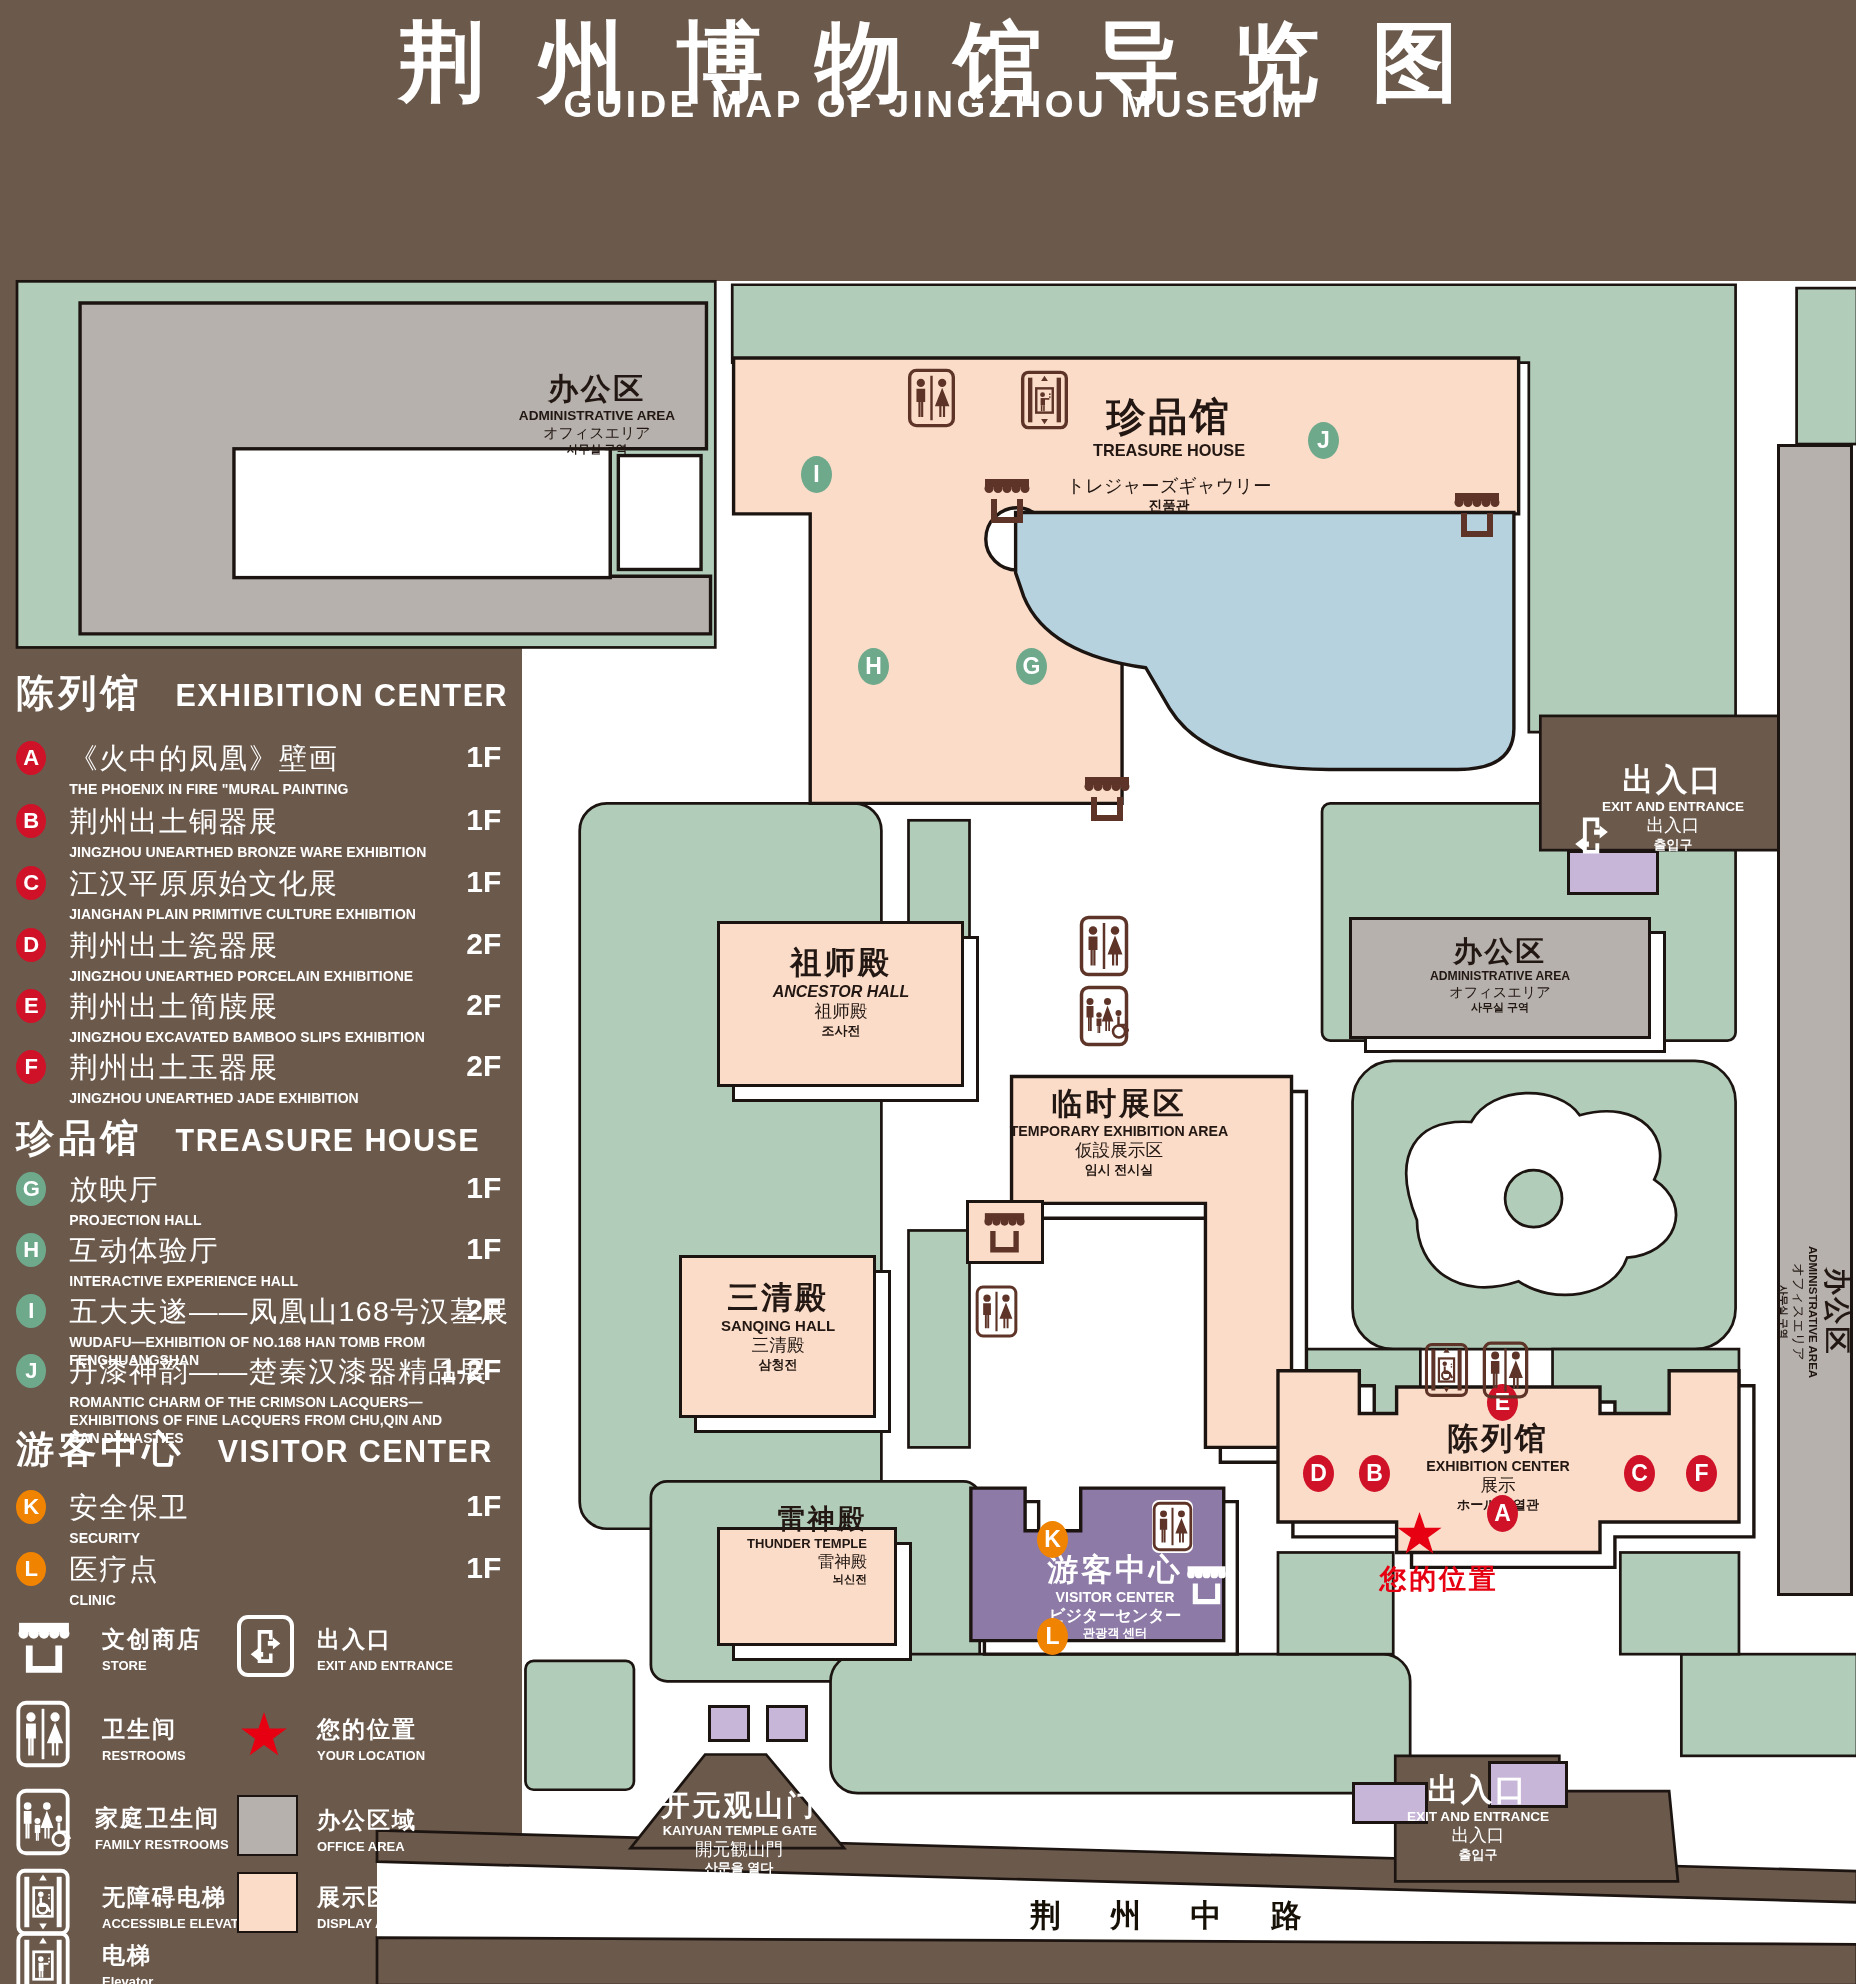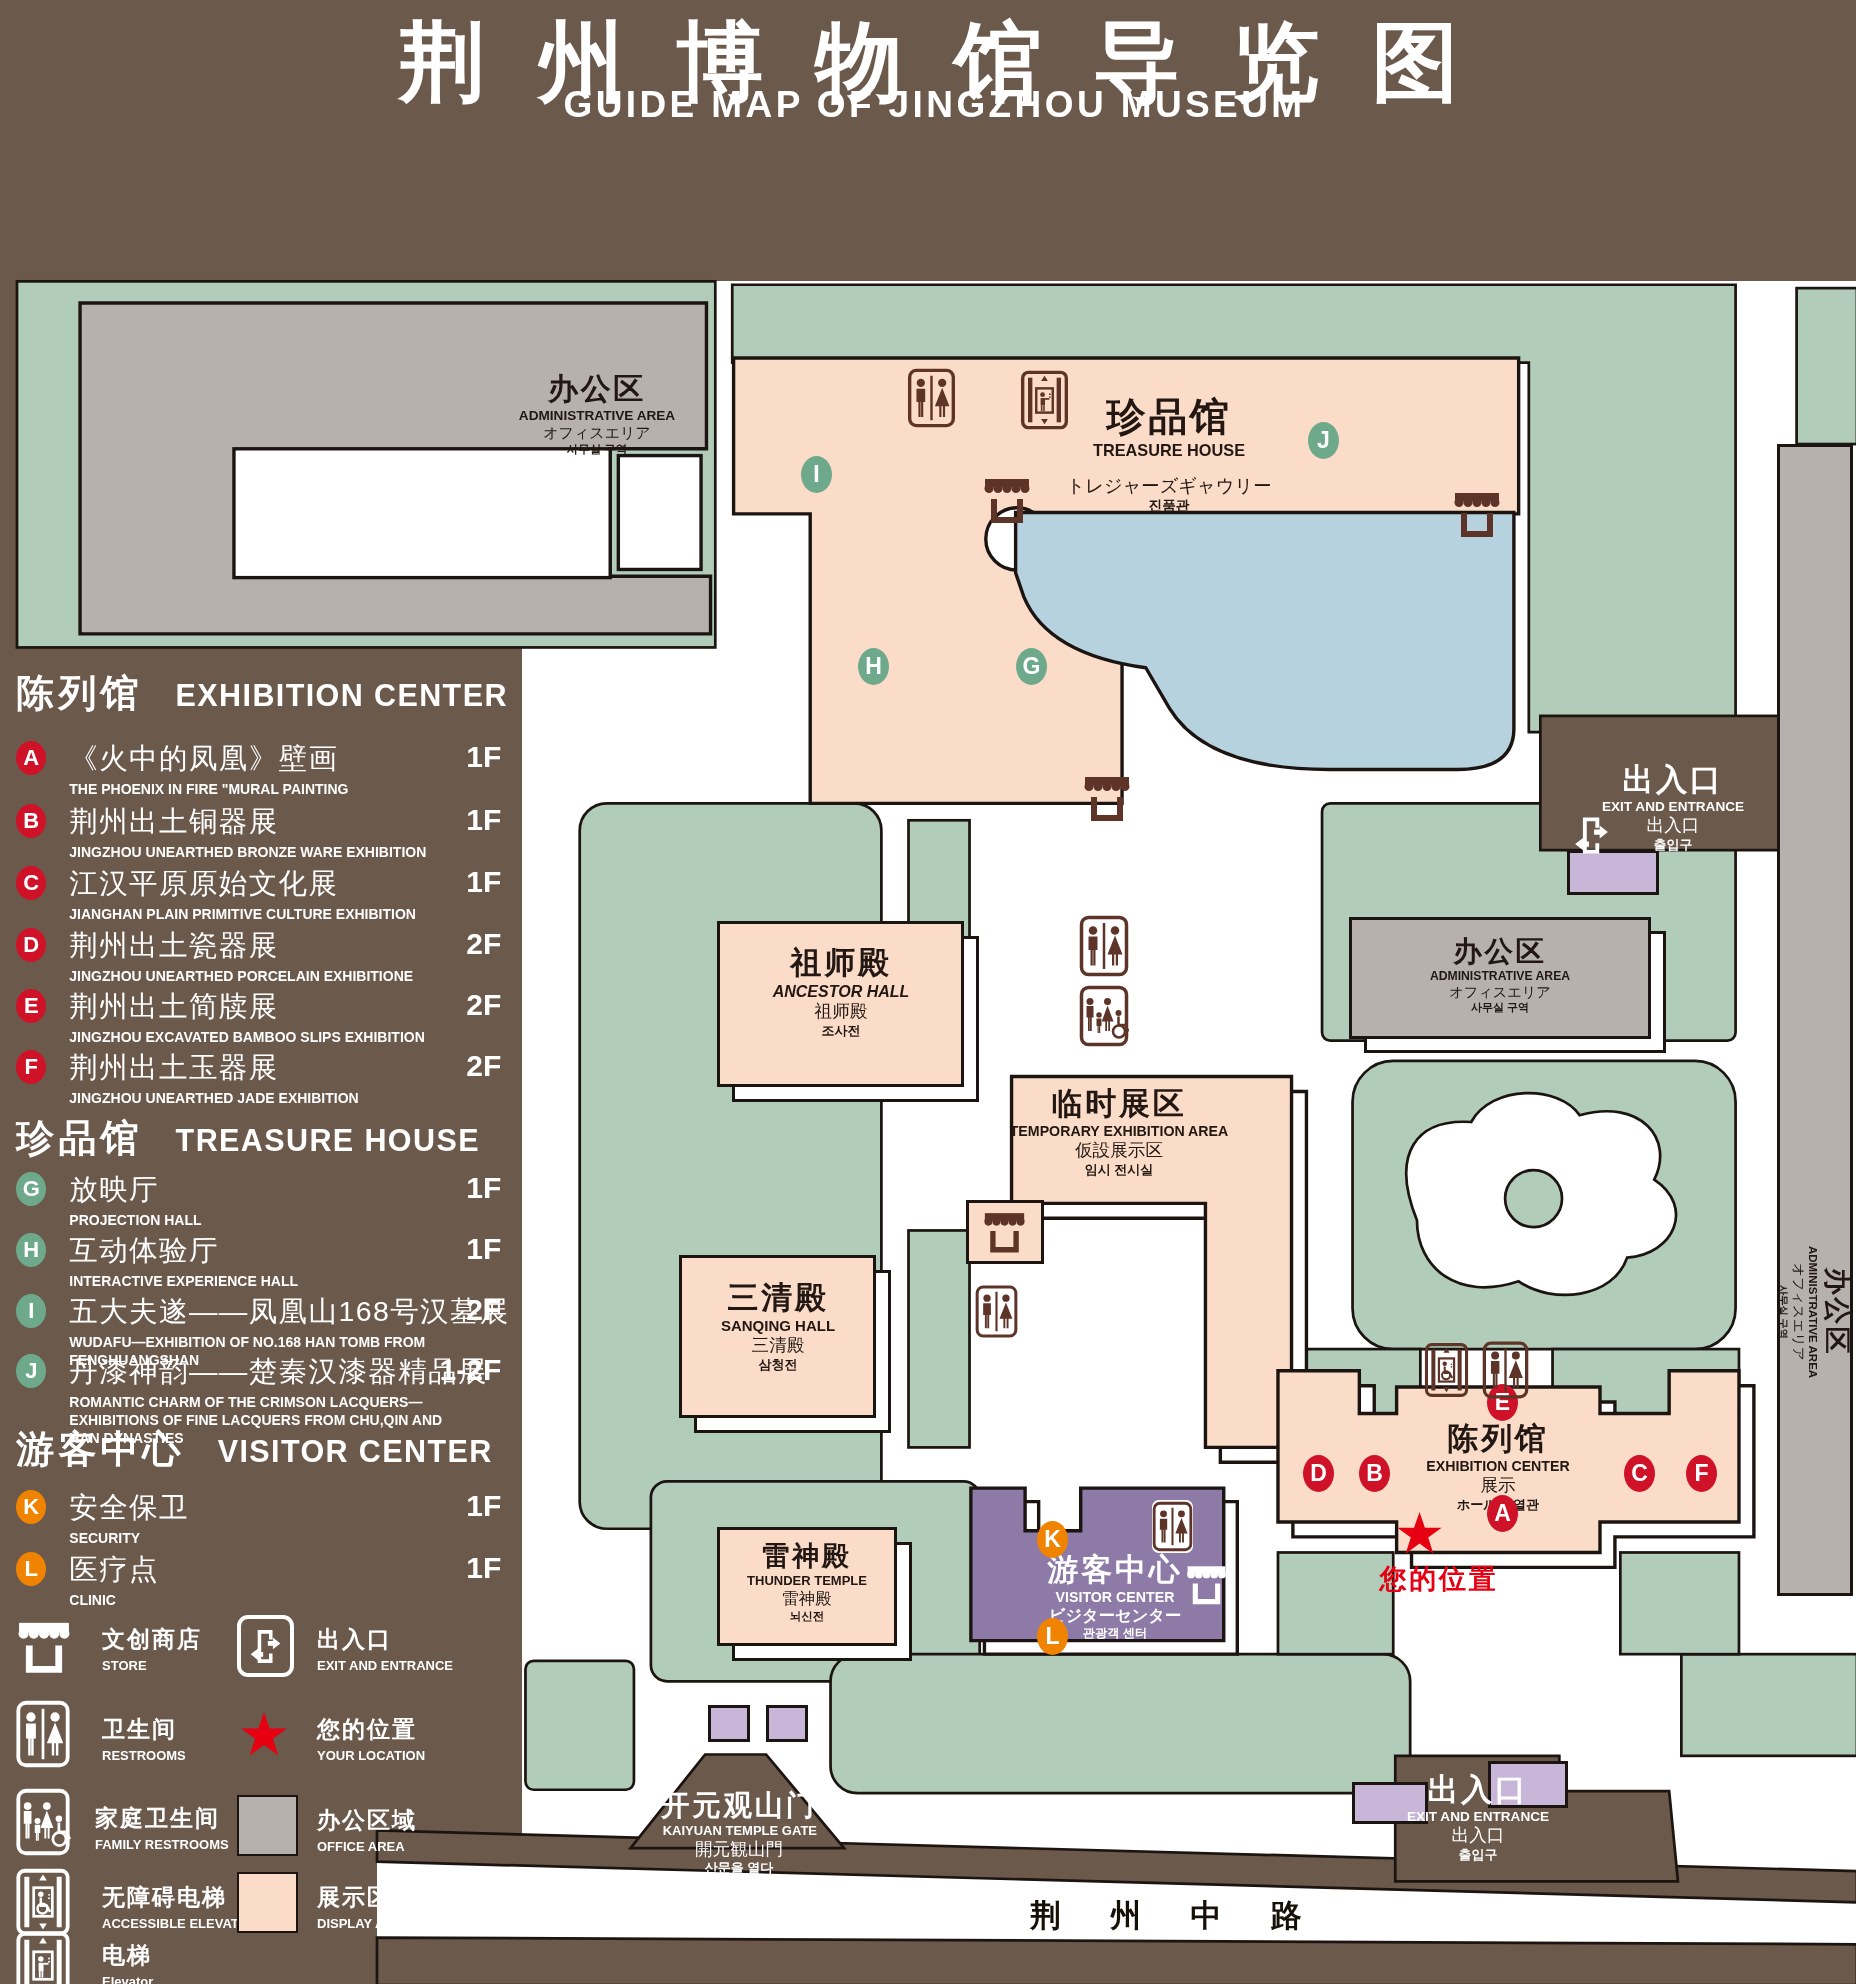--- a/index.html
+++ b/index.html
@@ -235,21 +235,21 @@
   <div class="le" style="font-size:13px;">임시 전시실</div>
 </div>
 
 <div class="map-label" style="left:778px;top:1279px;">
   <div class="lz" style="font-size:31px;">三清殿</div>
   <div class="le" style="font-size:15px;">SANQING HALL</div>
   <div style="font-size:17.6px;">三清殿</div>
   <div class="le" style="font-size:13px;">삼청전</div>
 </div>
 
-<div class="map-label" style="left:807px;top:1540px;">
+<div class="map-label" style="left:807px;top:1503px;text-align:right;">
   <div class="lz" style="font-size:27px;">雷神殿</div>
   <div class="le" style="font-size:13px;">THUNDER TEMPLE</div>
   <div style="font-size:16.3px;">雷神殿</div>
   <div class="le" style="font-size:11.5px;">뇌신전</div>
 </div>
 
 <div class="map-label light" style="left:1115px;top:1551px;">
   <div class="lz" style="font-size:31px;">游客中心</div>
   <div class="le" style="font-size:14.2px;">VISITOR CENTER</div>
   <div style="font-size:16.3px;font-weight:bold;">ビジターセンター</div>

